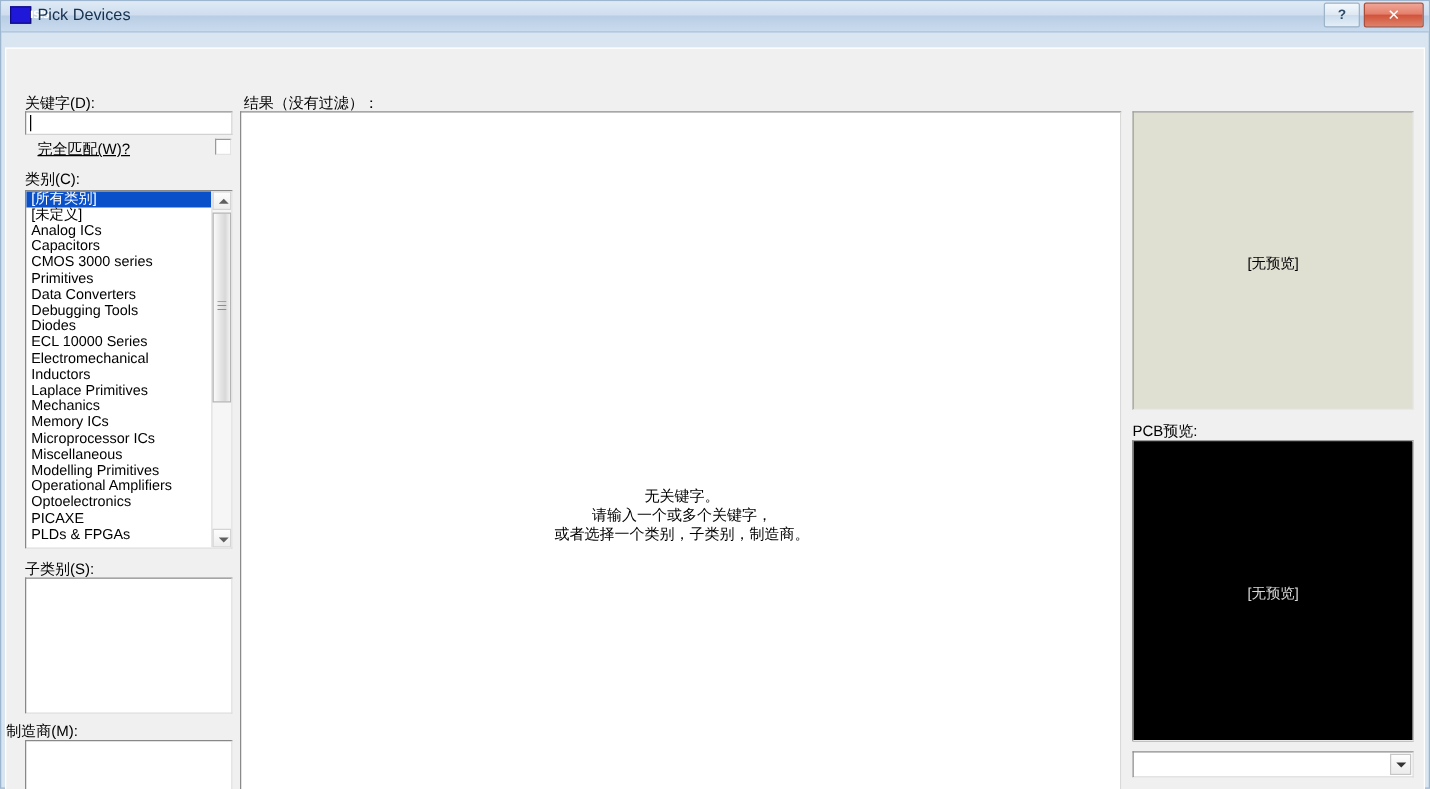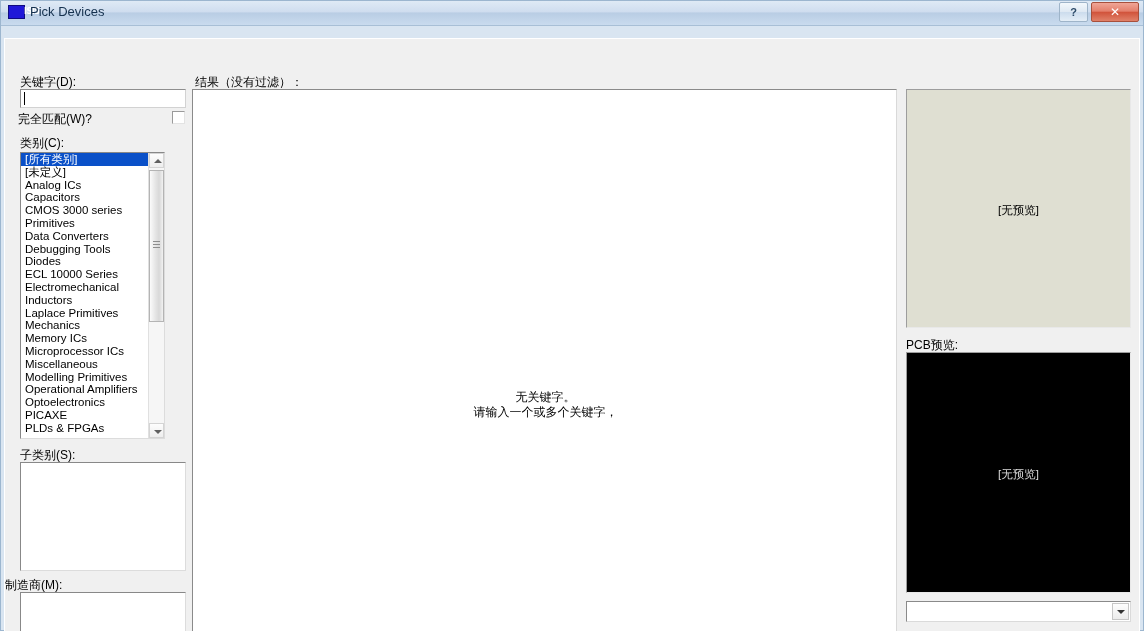--- a/index.html
+++ b/index.html
@@ -132,21 +132,21 @@
     background: #ffffff;
     border: 1px solid #9a9a9a;
     border-right-color: #e3e3e3;
     border-bottom-color: #e3e3e3;
   }
 
   
   #category-box {
     position: absolute;
     left: 15px; top: 113px;
-    width: 145px; height: 287px;
+    width: 166px; height: 287px;
     box-sizing: border-box;
     background: #ffffff;
     border: 1px solid #888888;
     border-right-color: #dcdcdc;
     border-bottom-color: #dcdcdc;
     overflow: hidden;
   }
   #category-list {
     position: absolute;
     left: 0; top: 0;
@@ -394,21 +394,21 @@
   </div>
 
   <div id="client">
 
     <div class="lbl" style="left:15px; top:35px;">关键字(D):</div>
 
     <div id="keyword-input">
       <div id="keyword-caret"></div>
     </div>
 
-    <div class="lbl" style="left:13px; top:72px;">完全匹配(W)?</div>
+    <div class="lbl" style="left:25px; top:72px;text-decoration:underline;">完全匹配(W)?</div>
     <div id="match-checkbox"></div>
 
     <div class="lbl" style="left:15px; top:96px;">类别(C):</div>
 
     <div id="category-box">
       <ul id="category-list">
           <li class="selected">[所有类别]</li>
           <li>[未定义]</li>
           <li>Analog ICs</li>
           <li>Capacitors</li>
@@ -449,20 +449,21 @@
 
     <div class="lbl" style="left:0; top:538px;">制造商(M):</div>
     <div id="manuf-box"></div>
 
     <div class="lbl" style="left:190px; top:35px;">结果（没有过滤）：</div>
 
     <div id="results-box">
       <div id="empty-msg">
         <div>无关键字。</div>
         <div>请输入一个或多个关键字，</div>
+        <div>或者选择一个类别，子类别，制造商。</div>
       </div>
     </div>
 
     <div id="schematic-preview">
       <div id="schematic-preview-text">[无预览]</div>
     </div>
 
     <div class="lbl" style="left:901px; top:298px;">PCB预览:</div>
 
     <div id="pcb-preview">

